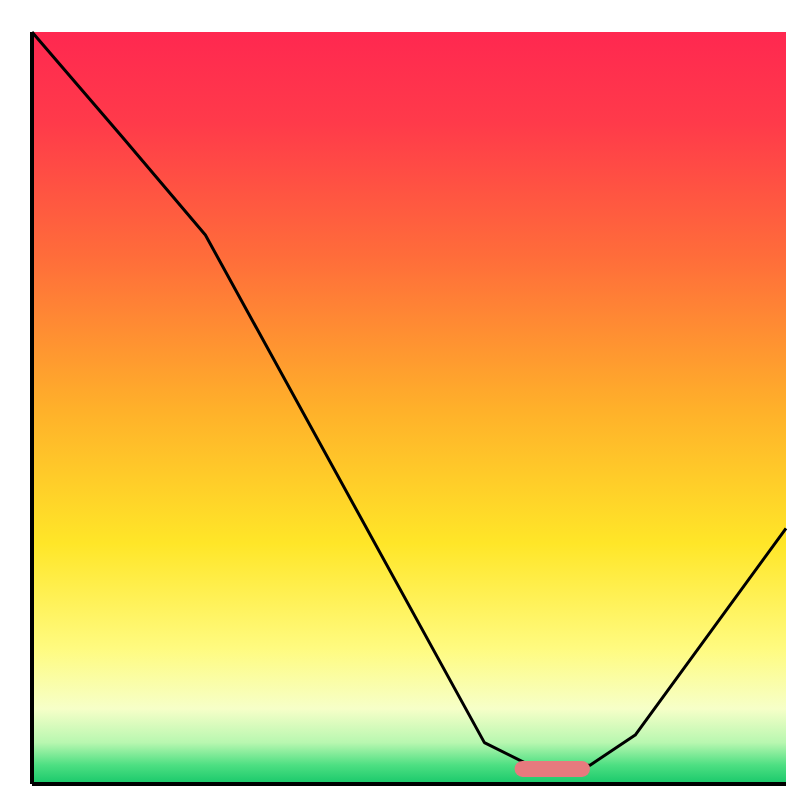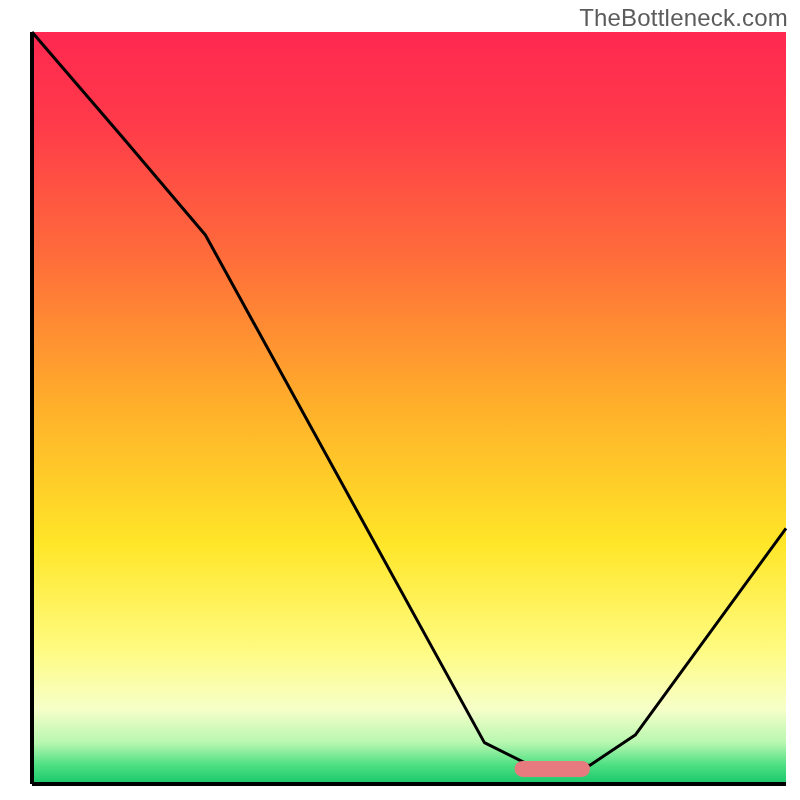--- a/index.html
+++ b/index.html
@@ -29,21 +29,20 @@
   svg.plot {
     position: absolute;
     left: 0;
     top: 0;
   }
 </style>
 </head>
 <body>
 
 <div class="frame">
-  <div class="watermark">TheBottleneck.com</div>
 
   <svg class="plot" width="800" height="800" viewBox="0 0 800 800">
     <defs>
       <linearGradient id="bg-grad" x1="0" y1="0" x2="0" y2="1">
           <stop offset="0.00%" stop-color="#ff2850"></stop>
           <stop offset="12.00%" stop-color="#ff3a4a"></stop>
           <stop offset="30.00%" stop-color="#ff6d3a"></stop>
           <stop offset="50.00%" stop-color="#ffb02a"></stop>
           <stop offset="68.00%" stop-color="#ffe628"></stop>
           <stop offset="82.00%" stop-color="#fffb80"></stop>

